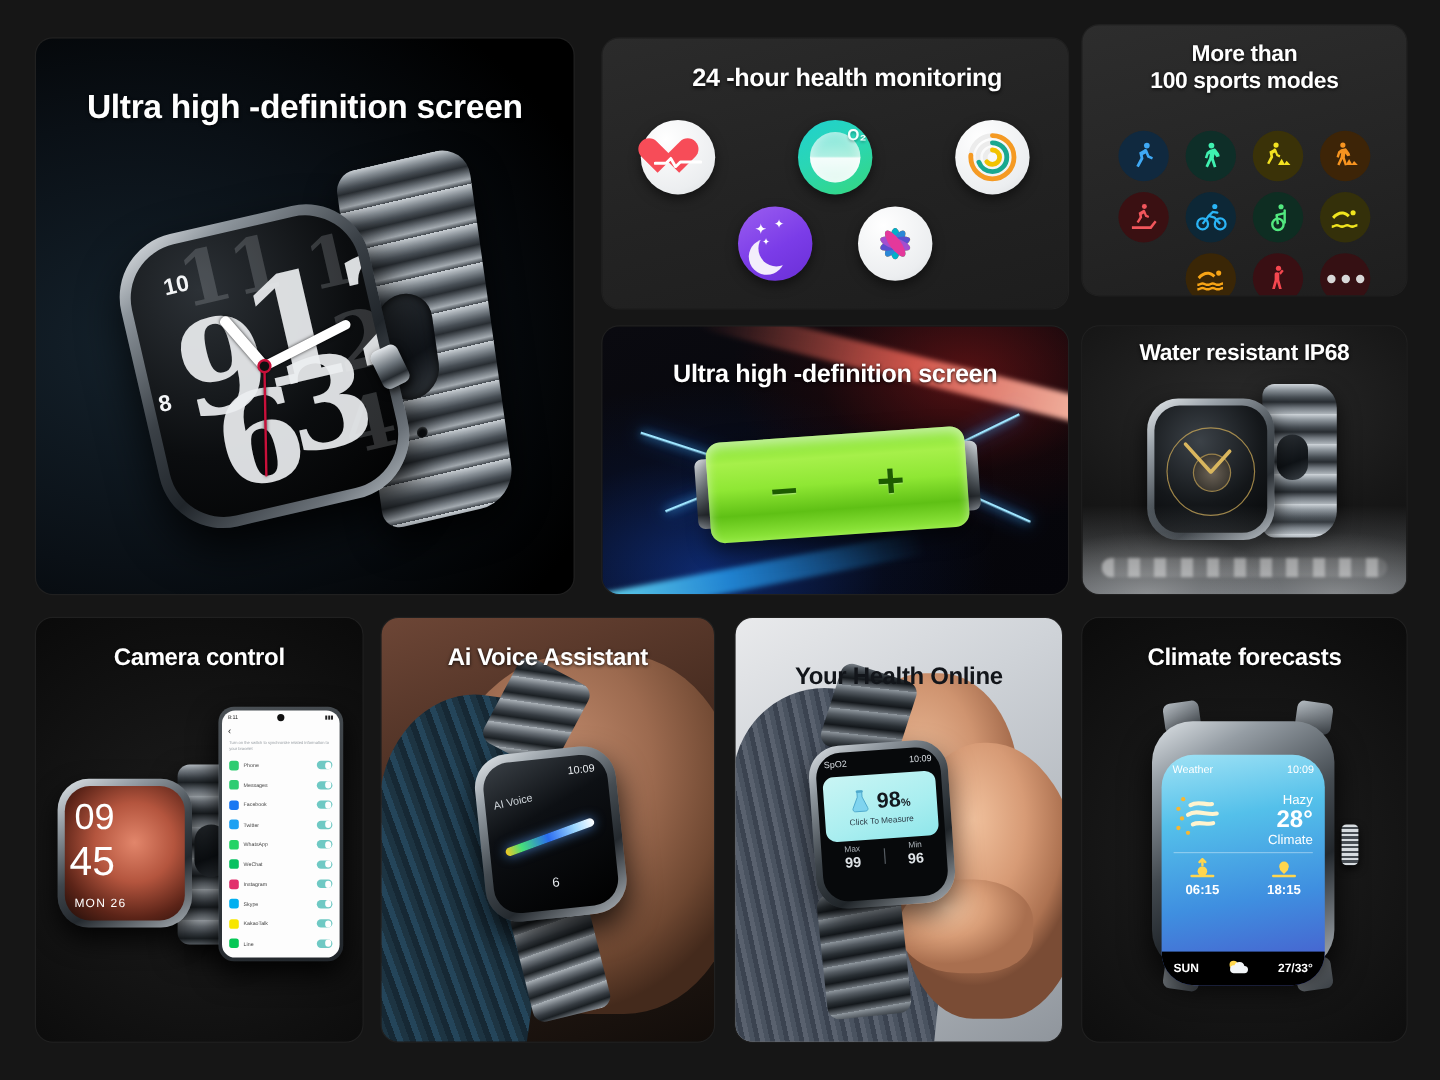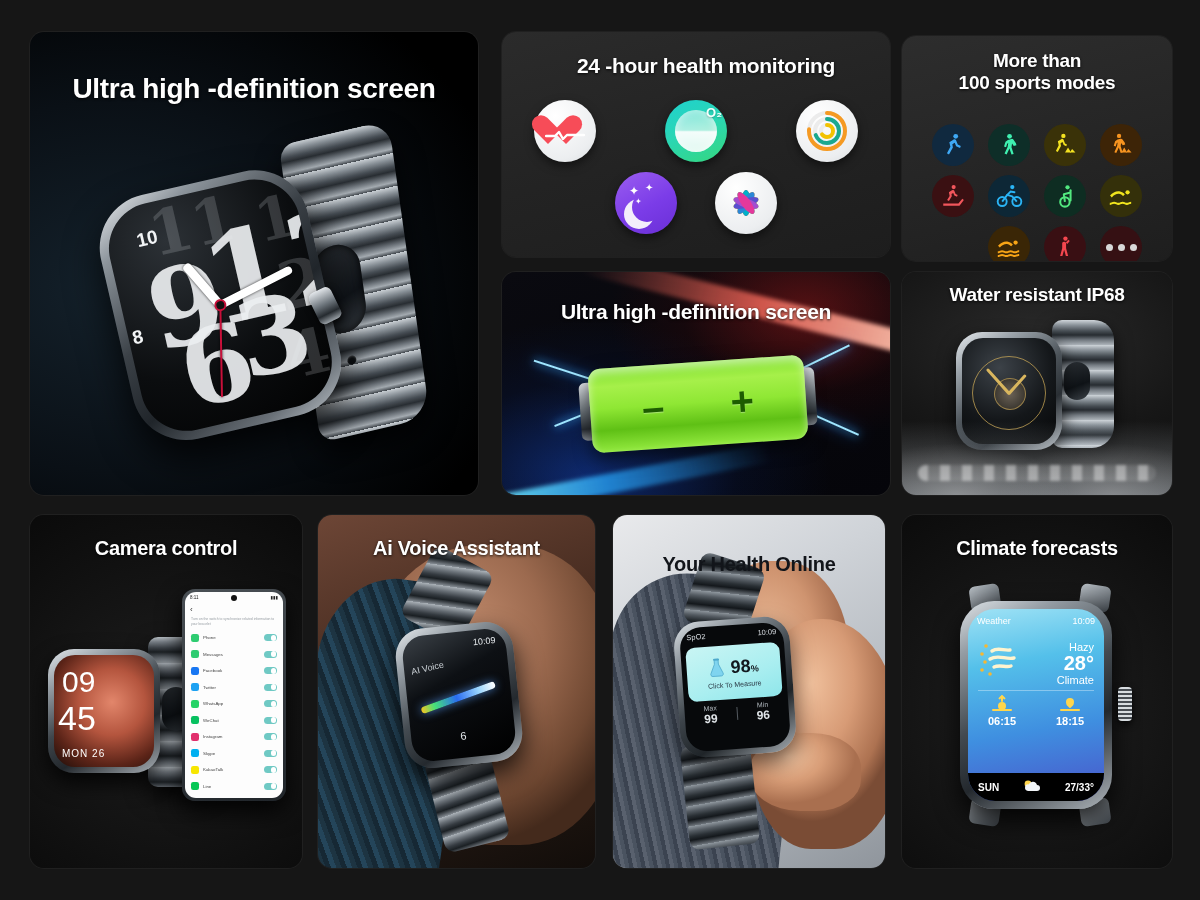--- a/index.html
+++ b/index.html
@@ -152,21 +152,21 @@
     position:absolute; left:52%; top:56%; width:30px; height:30px; margin:-15px 0 0 -15px;
     border-radius:50%;
     box-shadow: -8px 7px 0 0 #f3eefb;
     background: transparent;
   }
   .star { position:absolute; color:#fff; font-size:11px; line-height:1; }
   .flower { position:absolute; left:50%; top:50%; width:44px; height:44px; margin:-22px 0 0 -22px; }
 
   
   #p-sports {
-    left: 902px; top: 36px; width: 270px; height: 225px;
+    left: 902px; top: 21px; width: 270px; height: 225px;
     background: linear-gradient(165deg,#2d2d2d 0%,#252525 55%,#1e1e1e 100%);
   }
   #p-sports .panel-title { top: 14px; font-size: 19px; }
   .sgrid { position:absolute; left:16px; right:16px; top:88px; }
   .srow { display:flex; justify-content:center; gap:14px; margin-bottom:9px; }
   .sicon { width:42px; height:42px; border-radius:50%; position:relative;
            display:flex; align-items:center; justify-content:center; }
   .dots { display:flex; gap:5px; }
   .dots i { width:7px; height:7px; border-radius:50%; background:#d8d8d8; display:block; }
 
@@ -417,21 +417,21 @@
   }
 
   
   .cwatch { position:absolute; left:52px; top:86px; width:170px; height:208px; }
   .ccase {
     position:absolute; left:6px; top:0; width:152px; height:208px; border-radius:34px;
     background: linear-gradient(150deg,#dfe4e8 0%,#959da4 18%,#434a50 46%,#23282d 66%,#aeb5bb 100%);
     padding:8px; box-shadow: 0 12px 26px rgba(0,0,0,0.85);
   }
   .cface { width:100%; height:100%; border-radius:27px; overflow:hidden; position:relative;
-           background: linear-gradient(170deg,#9fe2f5 0%,#54c0ea 28%,#3f8fe0 62%,#4a53c9 100%); }
+           background: linear-gradient(170deg,#9fe2f5 0%,#54c0ea 28%,#3f8fe0 62%,#4a53c9 100%); margin-top: 20px; }
   .chdr { display:flex; justify-content:space-between; padding:7px 9px 0; color:#fff; font-size:9px; }
   .cmain { display:flex; padding:4px 8px 0;align-items:flex-end; }
   .cwind { flex:0 0 56px; position:relative; height:56px; }
   .cright { flex:1; text-align:right; color:#fff; padding-right:2px; }
   .ccond { font-size:11px; }
   .ctemp { font-size:20px; font-weight:bold; line-height:1.05; }
   .ccity { font-size:11px; }
   .chr { height:1px; background:rgba(255,255,255,0.35); margin:4px 10px; }
   .csun { display:flex; color:#fff; font-weight:bold; font-size:11px; }
   .csun > div { flex:1; text-align:center; }

